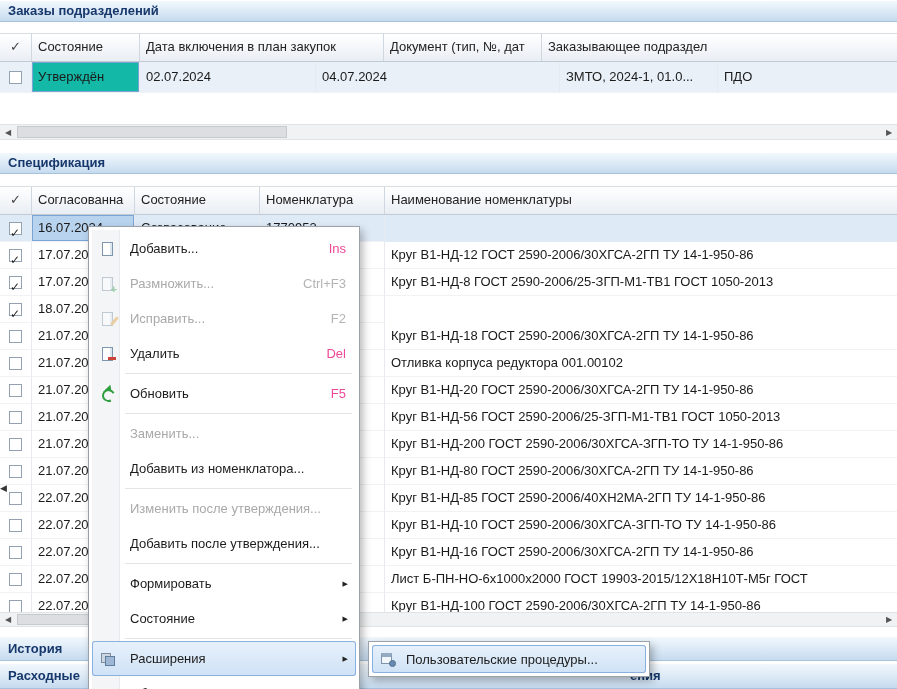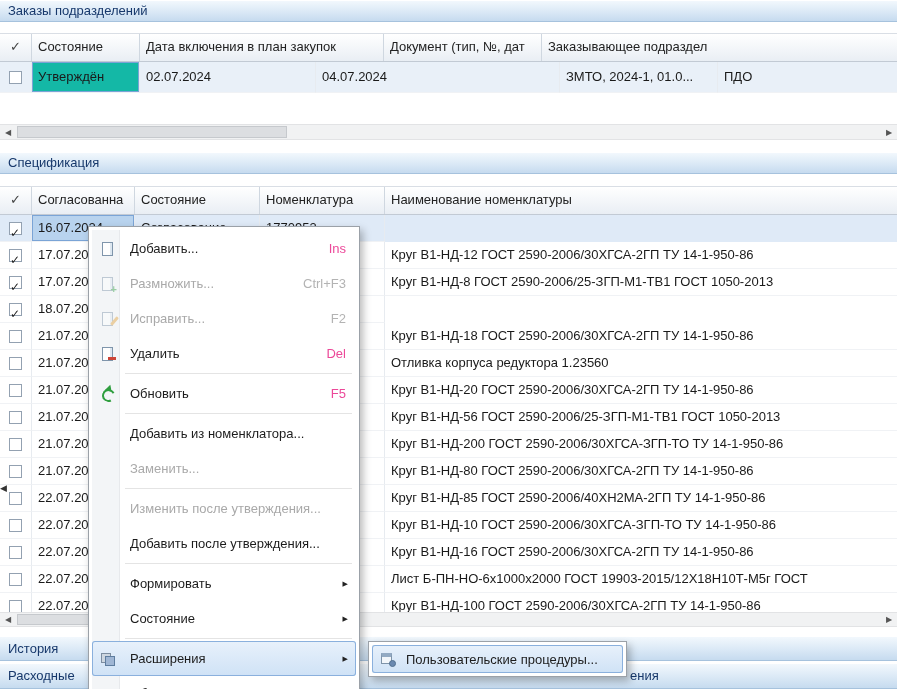--- a/index.html
+++ b/index.html
@@ -3,21 +3,21 @@
 <meta charset="utf-8">
 <style>
   body{margin:0}
   .root{position:relative;width:897px;height:689px;overflow:hidden;background:#fff;
         font-family:"Liberation Sans","DejaVu Sans",sans-serif;font-size:13px;color:#1a1a1a}
 
   
   .hdr-bar{position:absolute;left:0;width:100%;height:22px;box-sizing:border-box;
            background:linear-gradient(180deg,#f2f8fd,#d8e7f5 60%,#c6dbef);
            border-top:1px solid #ffffff;border-bottom:1px solid #a6c2dd;
-           color:#17386b;font-weight:400;line-height:20px;padding-left:8px;white-space:nowrap}
+           color:#17386b;font-weight:700;line-height:20px;padding-left:8px;white-space:nowrap}
   #orders-hdr{top:0}
   #spec-hdr{top:152px}
   #bar-history{top:636px;height:25px;line-height:23px;z-index:6}
   #bar-rashod{top:663px;height:26px;line-height:23px;z-index:6}
   .bar-tail{position:absolute;left:630px;top:0}
 
   
   .tbl{position:absolute;left:0;width:100%}
   #orders-table{top:33px}
   #spec-table{top:186px}
@@ -57,21 +57,21 @@
   .hs-btn.right::after{content:"▶";font-size:8px}
   .hs-thumb{position:absolute;top:1px;bottom:1px;background:#dcdee1;border:1px solid #c6c9cd;box-sizing:border-box}
 
   .collapse-arrow{position:absolute;left:0;top:478px;width:12px;height:20px;display:flex;align-items:center;color:#333}
   .collapse-arrow::after{content:"◀";font-size:9px}
 
   
   .menu{position:absolute;box-sizing:border-box;background:#fff;border:1px solid #9ba1a8;
         box-shadow:3px 4px 8px rgba(0,0,0,.28)}
   #ctx-menu{left:88px;top:226px;width:272px;padding:4px 3px 3px;z-index:40}
-  #sub-menu{left:368px;top:641px;width:259px;padding:3px;z-index:50}
+  #sub-menu{left:368px;top:641px;width:282px;padding:3px;z-index:50}
   .gutter{position:absolute;left:3px;top:3px;bottom:3px;width:27px;background:#f3f5f7;border-right:1px solid #e7e9ec;pointer-events:none}
   .mi{position:relative;height:35px;display:flex;align-items:center;padding:0 10px 0 38px;
       white-space:nowrap;color:#1c1c1c}
   .mi .lbl{flex:1;overflow:hidden}
   .mi .sc{margin-left:16px;color:#ec4899}
   .mi.disabled{color:#a9a9a9}
   .mi.disabled .sc{color:#b3b3b3}
   .mi.disabled .ic{opacity:.45}
   .mi.has-sub::after{content:"▶";position:absolute;right:8px;top:50%;margin-top:-5px;font-size:7px;color:#222;line-height:10px}
   .mi.hl{background:linear-gradient(180deg,#e8f1fb,#cfe2f6);box-shadow:inset 0 0 0 1px #8ab0dd;border-radius:3px}
@@ -190,21 +190,21 @@
     <div class="td sc4">Круг В1-НД-18 ГОСТ 2590-2006/30ХГСА-2ГП ТУ 14-1-950-86</div>
   </div>
 
   <div class="trow">
     <div class="td ccell sc0">
             <span class="cb"></span>
           </div>
     <div class="td sc1">21.07.2024</div>
     <div class="td sc2"></div>
     <div class="td sc3"></div>
-    <div class="td sc4">Отливка корпуса редуктора 1.23560</div>
+    <div class="td sc4">Отливка корпуса редуктора 001.00102</div>
   </div>
 
   <div class="trow">
     <div class="td ccell sc0">
             <span class="cb"></span>
           </div>
     <div class="td sc1">21.07.2024</div>
     <div class="td sc2"></div>
     <div class="td sc3"></div>
     <div class="td sc4">Круг В1-НД-20 ГОСТ 2590-2006/30ХГСА-2ГП ТУ 14-1-950-86</div>
@@ -337,29 +337,29 @@
   <div class="msep"></div>
 
   <div class="mi">
     <span class="ic refresh-icon"></span>
     <span class="lbl">Обновить</span>
     <span class="sc">F5</span>
   </div>
 
   <div class="msep"></div>
 
+  <div class="mi disabled">
+
+    <span class="lbl">Заменить...</span>
+
+  </div>
+
   <div class="mi">
 
     <span class="lbl">Добавить из номенклатора...</span>
-
-  </div>
-
-  <div class="mi disabled">
-
-    <span class="lbl">Заменить...</span>
 
   </div>
 
   <div class="msep"></div>
 
   <div class="mi disabled">
 
     <span class="lbl">Изменить после утверждения...</span>
 
   </div>

